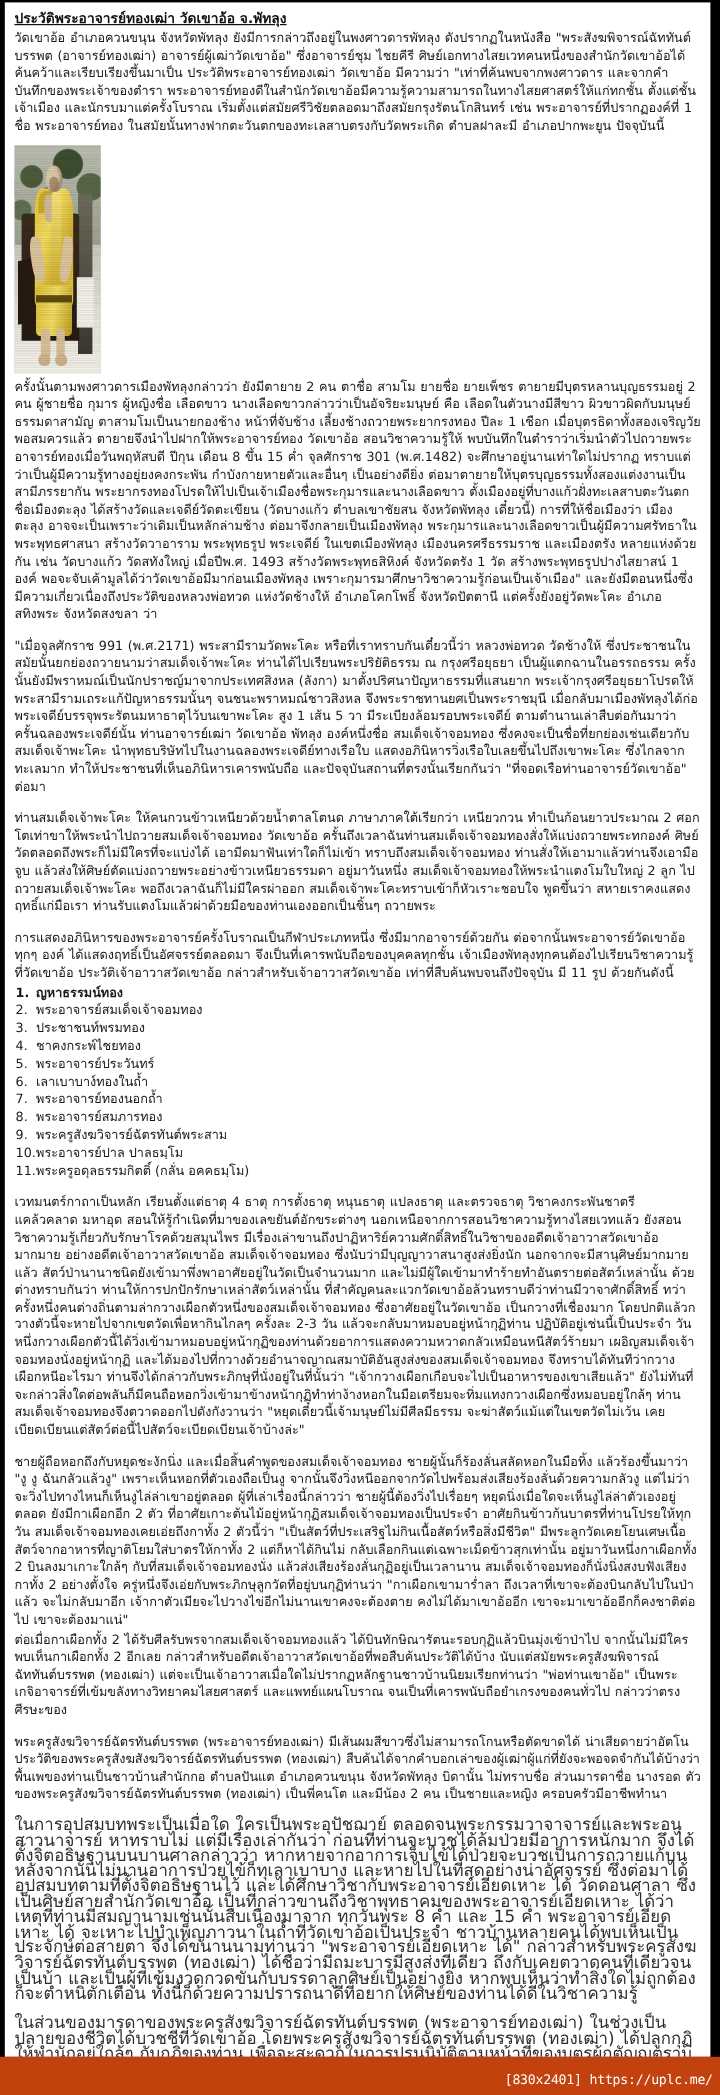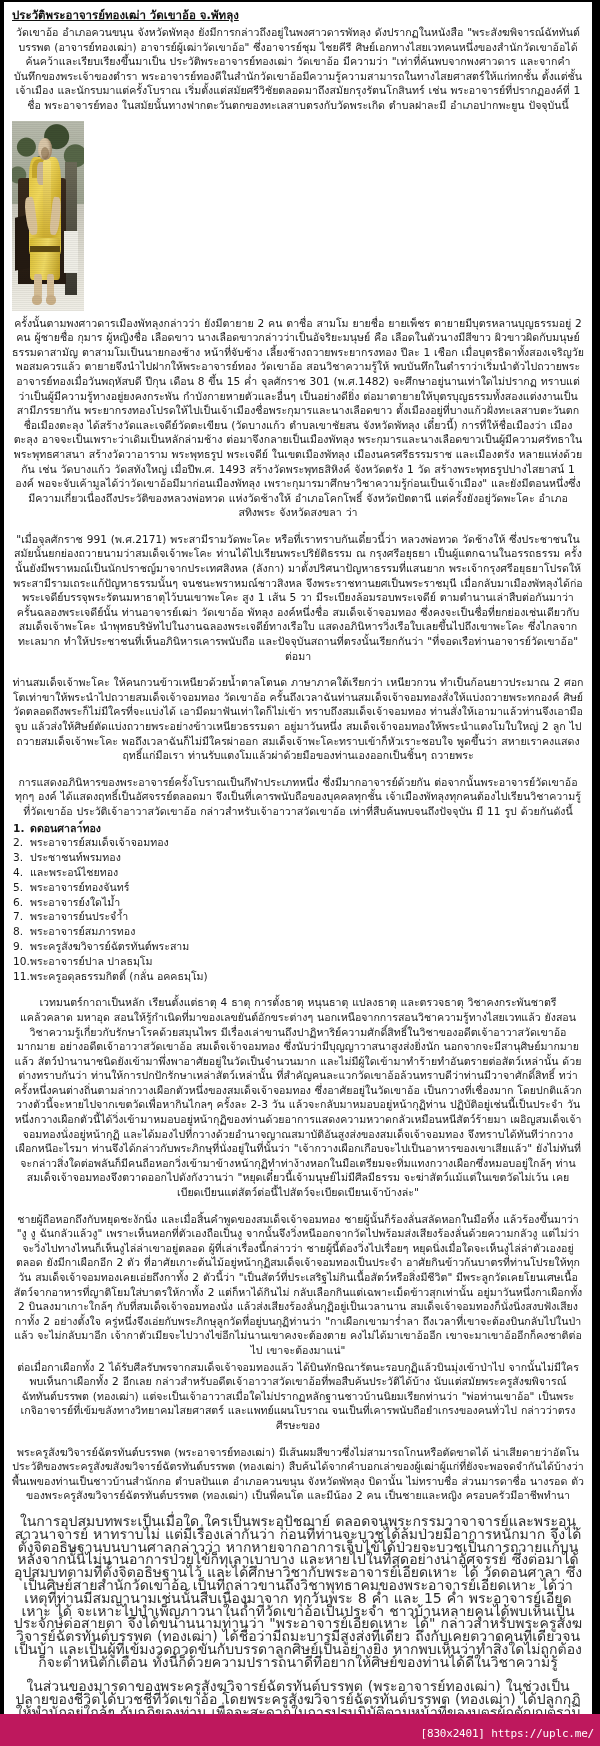--- a/index.html
+++ b/index.html
@@ -42,21 +42,21 @@
     line-height: 15px;
     margin: 0 0 2px 0;
     letter-spacing: 0px;
   }
 
   .para {
     font-size: 10.6px;
     line-height: 14.6px;
     color: #1a1a1a;
     margin: 0 0 2px 0;
-    text-align: center;
+    text-align: left;
     word-spacing: 0.5px;
   }
 
   .para.gap {
     margin-top: 12px;
   }
 
   .para.small {
     font-size: 14px;
     line-height: 12.8px;
@@ -213,21 +213,21 @@
   ol.abbot-list li.bold { font-weight: bold; }
 
   .clearer { clear: both; height: 0; font-size: 0; }
 
   .watermark-bar {
     position: absolute;
     left: 0;
     bottom: 0;
     width: 600px;
     height: 32px;
-    background: #be185d;
+    background: #c2410c;
   }
   .watermark {
     position: absolute;
     right: 6px;
     bottom: 6px;
     color: #ffffff;
     font-family: "DejaVu Sans Mono", "Liberation Mono", monospace;
     font-size: 11px;
     letter-spacing: -0.2px;
     white-space: nowrap;
@@ -273,27 +273,27 @@
 
     <p class="para">ครั้งนั้นตามพงศาวดารเมืองพัทลุงกล่าวว่า ยังมีตายาย 2 คน ตาชื่อ สามโม ยายชื่อ ยายเพ็ชร ตายายมีบุตรหลานบุญธรรมอยู่ 2 คน ผู้ชายชื่อ กุมาร ผู้หญิงชื่อ เลือดขาว นางเลือดขาวกล่าวว่าเป็นอัจริยะมนุษย์ คือ เลือดในตัวนางมีสีขาว ผิวขาวผิดกับมนุษย์ธรรมดาสามัญ ตาสามโมเป็นนายกองช้าง หน้าที่จับช้าง เลี้ยงช้างถวายพระยากรงทอง ปีละ 1 เชือก เมื่อบุตรธิดาทั้งสองเจริญวัยพอสมควรแล้ว ตายายจึงนำไปฝากให้พระอาจารย์ทอง วัดเขาอ้อ สอนวิชาความรู้ให้ พบบันทึกในตำราว่าเริ่มนำตัวไปถวายพระอาจารย์ทองเมื่อวันพฤหัสบดี ปีกุน เดือน 8 ขึ้น 15 ค่ำ จุลศักราช 301 (พ.ศ.1482) จะศึกษาอยู่นานเท่าใดไม่ปรากฏ ทราบแต่ว่าเป็นผู้มีความรู้ทางอยู่ยงคงกระพัน กำบังกายหายตัวและอื่นๆ เป็นอย่างดียิ่ง ต่อมาตายายให้บุตรบุญธรรมทั้งสองแต่งงานเป็นสามีภรรยากัน พระยากรงทองโปรดให้ไปเป็นเจ้าเมืองชื่อพระกุมารและนางเลือดขาว ตั้งเมืองอยู่ที่บางแก้วฝั่งทะเลสาบตะวันตก ชื่อเมืองตะลุง ได้สร้างวัดและเจดีย์วัดตะเขียน (วัดบางแก้ว ตำบลเขาชัยสน จังหวัดพัทลุง เดี๋ยวนี้) การที่ให้ชื่อเมืองว่า เมืองตะลุง อาจจะเป็นเพราะว่าเดิมเป็นหลักล่ามช้าง ต่อมาจึงกลายเป็นเมืองพัทลุง พระกุมารและนางเลือดขาวเป็นผู้มีความศรัทธาในพระพุทธศาสนา สร้างวัดวาอาราม พระพุทธรูป พระเจดีย์ ในเขตเมืองพัทลุง เมืองนครศรีธรรมราช และเมืองตรัง หลายแห่งด้วยกัน เช่น วัดบางแก้ว วัดสทังใหญ่ เมื่อปีพ.ศ. 1493 สร้างวัดพระพุทธสิหิงค์ จังหวัดตรัง 1 วัด สร้างพระพุทธรูปปางไสยาสน์ 1 องค์ พอจะจับเค้ามูลได้ว่าวัดเขาอ้อมีมาก่อนเมืองพัทลุง เพราะกุมารมาศึกษาวิชาความรู้ก่อนเป็นเจ้าเมือง" และยังมีตอนหนึ่งซึ่งมีความเกี่ยวเนื่องถึงประวัติของหลวงพ่อทวด แห่งวัดช้างให้ อำเภอโคกโพธิ์ จังหวัดปัตตานี แต่ครั้งยังอยู่วัดพะโคะ อำเภอสทิงพระ จังหวัดสงขลา ว่า</p>
 
     <p class="para gap">"เมื่อจุลศักราช 991 (พ.ศ.2171) พระสามีรามวัดพะโคะ หรือที่เราทราบกันเดี๋ยวนี้ว่า หลวงพ่อทวด วัดช้างให้ ซึ่งประชาชนในสมัยนั้นยกย่องถวายนามว่าสมเด็จเจ้าพะโคะ ท่านได้ไปเรียนพระปริยัติธรรม ณ กรุงศรีอยุธยา เป็นผู้แตกฉานในอรรถธรรม ครั้งนั้นยังมีพราหมณ์เป็นนักปราชญ์มาจากประเทศสิงหล (ลังกา) มาตั้งปริศนาปัญหาธรรมที่แสนยาก พระเจ้ากรุงศรีอยุธยาโปรดให้พระสามีรามเถระแก้ปัญหาธรรมนั้นๆ จนชนะพราหมณ์ชาวสิงหล จึงพระราชทานยศเป็นพระราชมุนี เมื่อกลับมาเมืองพัทลุงได้ก่อพระเจดีย์บรรจุพระรัตนมหาธาตุไว้บนเขาพะโคะ สูง 1 เส้น 5 วา มีระเบียงล้อมรอบพระเจดีย์ ตามตำนานเล่าสืบต่อกันมาว่า ครั้นฉลองพระเจดีย์นั้น ท่านอาจารย์เฒ่า วัดเขาอ้อ พัทลุง องค์หนึ่งชื่อ สมเด็จเจ้าจอมทอง ซึ่งคงจะเป็นชื่อที่ยกย่องเช่นเดียวกับสมเด็จเจ้าพะโคะ นำพุทธบริษัทไปในงานฉลองพระเจดีย์ทางเรือใบ แสดงอภินิหารวิ่งเรือใบเลยขึ้นไปถึงเขาพะโคะ ซึ่งไกลจากทะเลมาก ทำให้ประชาชนที่เห็นอภินิหารเคารพนับถือ และปัจจุบันสถานที่ตรงนั้นเรียกกันว่า "ที่จอดเรือท่านอาจารย์วัดเขาอ้อ" ต่อมา</p>
 
     <p class="para gap">ท่านสมเด็จเจ้าพะโคะ ให้คนกวนข้าวเหนียวด้วยน้ำตาลโตนด ภาษาภาคใต้เรียกว่า เหนียวกวน ทำเป็นก้อนยาวประมาณ 2 ศอก โตเท่าขาให้พระนำไปถวายสมเด็จเจ้าจอมทอง วัดเขาอ้อ ครั้นถึงเวลาฉันท่านสมเด็จเจ้าจอมทองสั่งให้แบ่งถวายพระทกองค์ ศิษย์วัดตลอดถึงพระก็ไม่มีใครที่จะแบ่งได้ เอามีดมาฟันเท่าใดก็ไม่เข้า ทราบถึงสมเด็จเจ้าจอมทอง ท่านสั่งให้เอามาแล้วท่านจึงเอามือจูบ แล้วส่งให้ศิษย์ตัดแบ่งถวายพระอย่างข้าวเหนียวธรรมดา อยู่มาวันหนึ่ง สมเด็จเจ้าจอมทองให้พระนำแตงโมใบใหญ่ 2 ลูก ไปถวายสมเด็จเจ้าพะโคะ พอถึงเวลาฉันก็ไม่มีใครผ่าออก สมเด็จเจ้าพะโคะทราบเข้าก็หัวเราะชอบใจ พูดขึ้นว่า สหายเราคงแสดงฤทธิ์แก่มือเรา ท่านรับแตงโมแล้วผ่าด้วยมือของท่านเองออกเป็นชิ้นๆ ถวายพระ</p>
 
     <p class="para gap">การแสดงอภินิหารของพระอาจารย์ครั้งโบราณเป็นกีฬาประเภทหนึ่ง ซึ่งมีมากอาจารย์ด้วยกัน ต่อจากนั้นพระอาจารย์วัดเขาอ้อทุกๆ องค์ ได้แสดงฤทธิ์เป็นอัศจรรย์ตลอดมา จึงเป็นที่เคารพนับถือของบุคคลทุกชั้น เจ้าเมืองพัทลุงทุกคนต้องไปเรียนวิชาความรู้ที่วัดเขาอ้อ ประวัติเจ้าอาวาสวัดเขาอ้อ กล่าวสำหรับเจ้าอาวาสวัดเขาอ้อ เท่าที่สืบค้นพบจนถึงปัจจุบัน มี 11 รูป ด้วยกันดังนี้</p>
 
     <ol class="abbot-list">
-      <li class="bold">ดดอนศาลา์ทอง</li>
+      <li class="bold">ญหาธรรมน์ทอง</li>
       <li>พระอาจารย์สมเด็จเจ้าจอมทอง</li>
       <li>ประชาชนท์พรมทอง</li>
-      <li>และพระอน์ไชยทอง</li>
-      <li>พระอาจารย์ทองจันทร์</li>
-      <li>พระอาจารย์งใดไม้ำ</li>
-      <li>พระอาจารย์นประจำ้ำ</li>
+      <li>ชาคงกระพ์ไชยทอง</li>
+      <li>พระอาจารย์ประวันทร์</li>
+      <li>เลาเบาบาง์ทองในถ้ำ</li>
+      <li>พระอาจารย์ทองนอกถ้ำ</li>
       <li>พระอาจารย์สมภารทอง</li>
       <li>พระครูสังฆวิจารย์ฉัตรทันต์พระสาม</li>
       <li>พระอาจารย์ปาล ปาลธมฺโม</li>
       <li>พระครูอดุลธรรมกิตติ์ (กลั่น อคคธมฺโม)</li>
     </ol>
 
 
     <p class="para gap">เวทมนตร์กาถาเป็นหลัก เรียนตั้งแต่ธาตุ 4 ธาตุ การตั้งธาตุ หนุนธาตุ แปลงธาตุ และตรวจธาตุ วิชาคงกระพันชาตรี แคล้วคลาด มหาอุด สอนให้รู้กำเนิดที่มาของเลขยันต์อักขระต่างๆ นอกเหนือจากการสอนวิชาความรู้ทางไสยเวทแล้ว ยังสอนวิชาความรู้เกี่ยวกับรักษาโรคด้วยสมุนไพร มีเรื่องเล่าขานถึงปาฏิหาริย์ความศักดิ์สิทธิ์ในวิชาของอดีตเจ้าอาวาสวัดเขาอ้อมากมาย อย่างอดีตเจ้าอาวาสวัดเขาอ้อ สมเด็จเจ้าจอมทอง ซึ่งนับว่ามีบุญญาวาสนาสูงส่งยิ่งนัก นอกจากจะมีสานุศิษย์มากมายแล้ว สัตว์ป่านานาชนิดยังเข้ามาพึ่งพาอาศัยอยู่ในวัดเป็นจำนวนมาก และไม่มีผู้ใดเข้ามาทำร้ายทำอันตรายต่อสัตว์เหล่านั้น ด้วยต่างทราบกันว่า ท่านให้การปกปักรักษาเหล่าสัตว์เหล่านั้น ที่สำคัญคนละแวกวัดเขาอ้อล้วนทราบดีว่าท่านมีวาจาศักดิ์สิทธิ์ ทว่าครั้งหนึ่งคนต่างถิ่นตามล่ากวางเผือกตัวหนึ่งของสมเด็จเจ้าจอมทอง ซึ่งอาศัยอยู่ในวัดเขาอ้อ เป็นกวางที่เชื่องมาก โดยปกติแล้วกวางตัวนี้จะหายไปจากเขตวัดเพื่อหากินไกลๆ ครั้งละ 2-3 วัน แล้วจะกลับมาหมอบอยู่หน้ากุฏิท่าน ปฏิบัติอยู่เช่นนี้เป็นประจำ วันหนึ่งกวางเผือกตัวนี้ได้วิ่งเข้ามาหมอบอยู่หน้ากุฏิของท่านด้วยอาการแสดงความหวาดกลัวเหมือนหนีสัตว์ร้ายมา เผอิญสมเด็จเจ้าจอมทองนั่งอยู่หน้ากุฏิ และได้มองไปที่กวางด้วยอำนาจญาณสมาบัติอันสูงส่งของสมเด็จเจ้าจอมทอง จึงทราบได้ทันทีว่ากวางเผือกหนีอะไรมา ท่านจึงได้กล่าวกับพระภิกษุที่นั่งอยู่ในที่นั้นว่า "เจ้ากวางเผือกเกือบจะไปเป็นอาหารของเขาเสียแล้ว" ยังไม่ทันที่จะกล่าวสิ่งใดต่อพลันก็มีคนถือหอกวิ่งเข้ามาข้างหน้ากุฏิทำท่าง้างหอกในมือเตรียมจะทิ่มแทงกวางเผือกซึ่งหมอบอยู่ใกล้ๆ ท่าน สมเด็จเจ้าจอมทองจึงตวาดออกไปดังกังวานว่า "หยุดเดี๋ยวนี้เจ้ามนุษย์ไม่มีศีลมีธรรม จะฆ่าสัตว์แม้แต่ในเขตวัดไม่เว้น เคยเบียดเบียนแต่สัตว์ต่อนี้ไปสัตว์จะเบียดเบียนเจ้าบ้างล่ะ"</p>
 
     <p class="para gap">ชายผู้ถือหอกถึงกับหยุดชะงักนิ่ง และเมื่อสิ้นคำพูดของสมเด็จเจ้าจอมทอง ชายผู้นั้นก็ร้องลั่นสลัดหอกในมือทิ้ง แล้วร้องขึ้นมาว่า "งู งู ฉันกลัวแล้วงู" เพราะเห็นหอกที่ตัวเองถือเป็นงู จากนั้นจึงวิ่งหนีออกจากวัดไปพร้อมส่งเสียงร้องลั่นด้วยความกลัวงู แต่ไม่ว่าจะวิ่งไปทางไหนก็เห็นงูไล่ล่าเขาอยู่ตลอด ผู้ที่เล่าเรื่องนี้กล่าวว่า ชายผู้นี้ต้องวิ่งไปเรื่อยๆ หยุดนิ่งเมื่อใดจะเห็นงูไล่ล่าตัวเองอยู่ตลอด ยังมีกาเผือกอีก 2 ตัว ที่อาศัยเกาะต้นไม้อยู่หน้ากุฏิสมเด็จเจ้าจอมทองเป็นประจำ อาศัยกินข้าวก้นบาตรที่ท่านโปรยให้ทุกวัน สมเด็จเจ้าจอมทองเคยเอ่ยถึงกาทั้ง 2 ตัวนี้ว่า "เป็นสัตว์ที่ประเสริฐไม่กินเนื้อสัตว์หรือสิ่งมีชีวิต" มีพระลูกวัดเคยโยนเศษเนื้อสัตว์จากอาหารที่ญาติโยมใส่บาตรให้กาทั้ง 2 แต่ก็หาได้กินไม่ กลับเลือกกินแต่เฉพาะเม็ดข้าวสุกเท่านั้น อยู่มาวันหนึ่งกาเผือกทั้ง 2 บินลงมาเกาะใกล้ๆ กับที่สมเด็จเจ้าจอมทองนั่ง แล้วส่งเสียงร้องลั่นกุฏิอยู่เป็นเวลานาน สมเด็จเจ้าจอมทองก็นั่งนิ่งสงบฟังเสียงกาทั้ง 2 อย่างตั้งใจ ครู่หนึ่งจึงเอ่ยกับพระภิกษุลูกวัดที่อยู่บนกุฏิท่านว่า "กาเผือกเขามาร่ำลา ถึงเวลาที่เขาจะต้องบินกลับไปในป่าแล้ว จะไม่กลับมาอีก เจ้ากาตัวเมียจะไปวางไข่อีกไม่นานเขาคงจะต้องตาย คงไม่ได้มาเขาอ้ออีก เขาจะมาเขาอ้ออีกก็คงชาติต่อไป เขาจะต้องมาแน่"</p>

